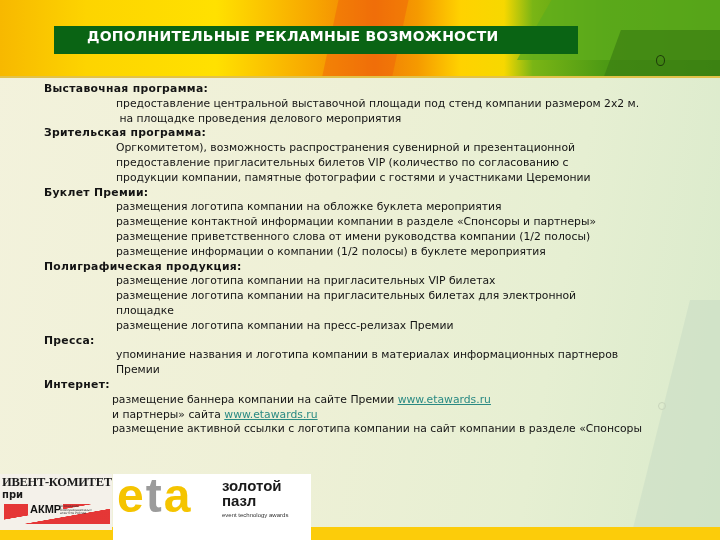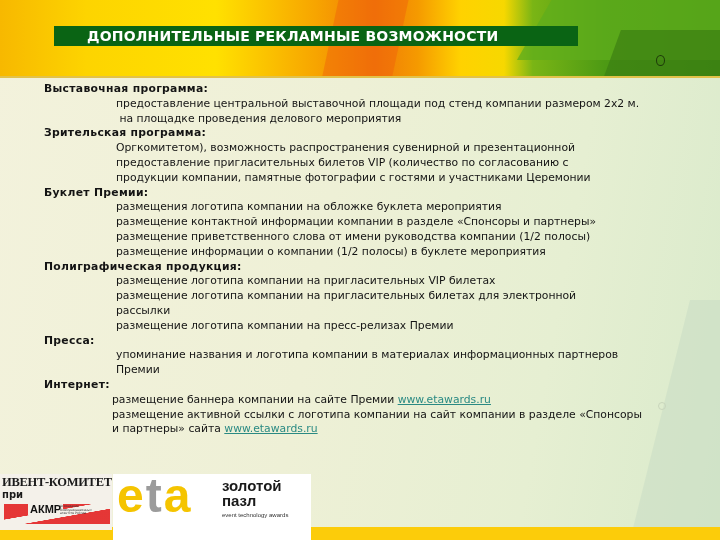--- a/index.html
+++ b/index.html
@@ -24,21 +24,21 @@
     }
     .header .shard3 {
       position: absolute; left: 330px; top: -10px; width: 70px; height: 100px;
       background: #f05f0a; transform: skewX(-12deg); opacity: 0.45;
     }
     .header .ring {
       position: absolute; left: 656px; top: 55px; width: 9px; height: 11px;
       border: 1.5px solid #1e3a0a; border-radius: 50%;
     }
     .title-banner {
-      position: absolute; left: 54px; top: 26px; width: 524px; height: 20px;
+      position: absolute; left: 54px; top: 26px; width: 524px; height: 28px;
       background: #0a6414;
       color: #ffffff; font-weight: bold; font-size: 14px; line-height: 20px;
       padding-left: 33px; letter-spacing: 0.2px;
       font-family: "DejaVu Sans", sans-serif;
     }
     .content {
       position: absolute; left: 44px; top: 82px; width: 670px;
       font-size: 10.8px; color: #141414; line-height: 14.8px;
     }
     .section-title { font-weight: bold; font-size: 10.8px; letter-spacing: 0.3px; }
@@ -127,36 +127,36 @@
 
   <div class="section-title">Буклет Премии:</div>
   <div class="item">размещения логотипа компании на обложке буклета мероприятия</div>
   <div class="item">размещение контактной информации компании в разделе «Спонсоры и партнеры»</div>
   <div class="item">размещение приветственного слова от имени руководства компании (1/2 полосы)</div>
   <div class="item">размещение информации о компании (1/2 полосы) в буклете мероприятия</div>
 
   <div class="section-title">Полиграфическая продукция:</div>
   <div class="item">размещение логотипа компании на пригласительных VIP билетах</div>
   <div class="item">размещение логотипа компании на пригласительных билетах для электронной</div>
-  <div class="item">рассылки</div>
+  <div class="item">площадке</div>
   <div class="item">размещение логотипа компании на пресс-релизах Премии</div>
 
   <div class="section-title">Пресса:</div>
   <div class="item">упоминание названия и логотипа компании в материалах информационных партнеров</div>
   <div class="item">Премии</div>
 
   <div class="section-title">Интернет:</div>
   <div class="item inet">
     <span style="white-space:pre;">размещение баннера компании на сайте Премии </span><a class="link">www.etawards.ru</a>
   </div>
   <div class="item inet">
-    <span>размещение активной ссылки с логотипа компании на сайт компании в разделе «Спонсоры</span>
+    <span style="white-space:pre;">и партнеры» сайта </span><a class="link">www.etawards.ru</a>
   </div>
   <div class="item inet">
-    <span style="white-space:pre;">и партнеры» сайта </span><a class="link">www.etawards.ru</a>
+    <span>размещение активной ссылки с логотипа компании на сайт компании в разделе «Спонсоры</span>
   </div>
 </div>
 
 <div class="footer-band"></div>
 
 <div class="logo-event">
   <div class="name">ИВЕНТ-КОМИТЕТ</div>
   <div class="pri">при</div>
   <div class="redbar"></div>
   <div class="akmp">АКМР</div>

